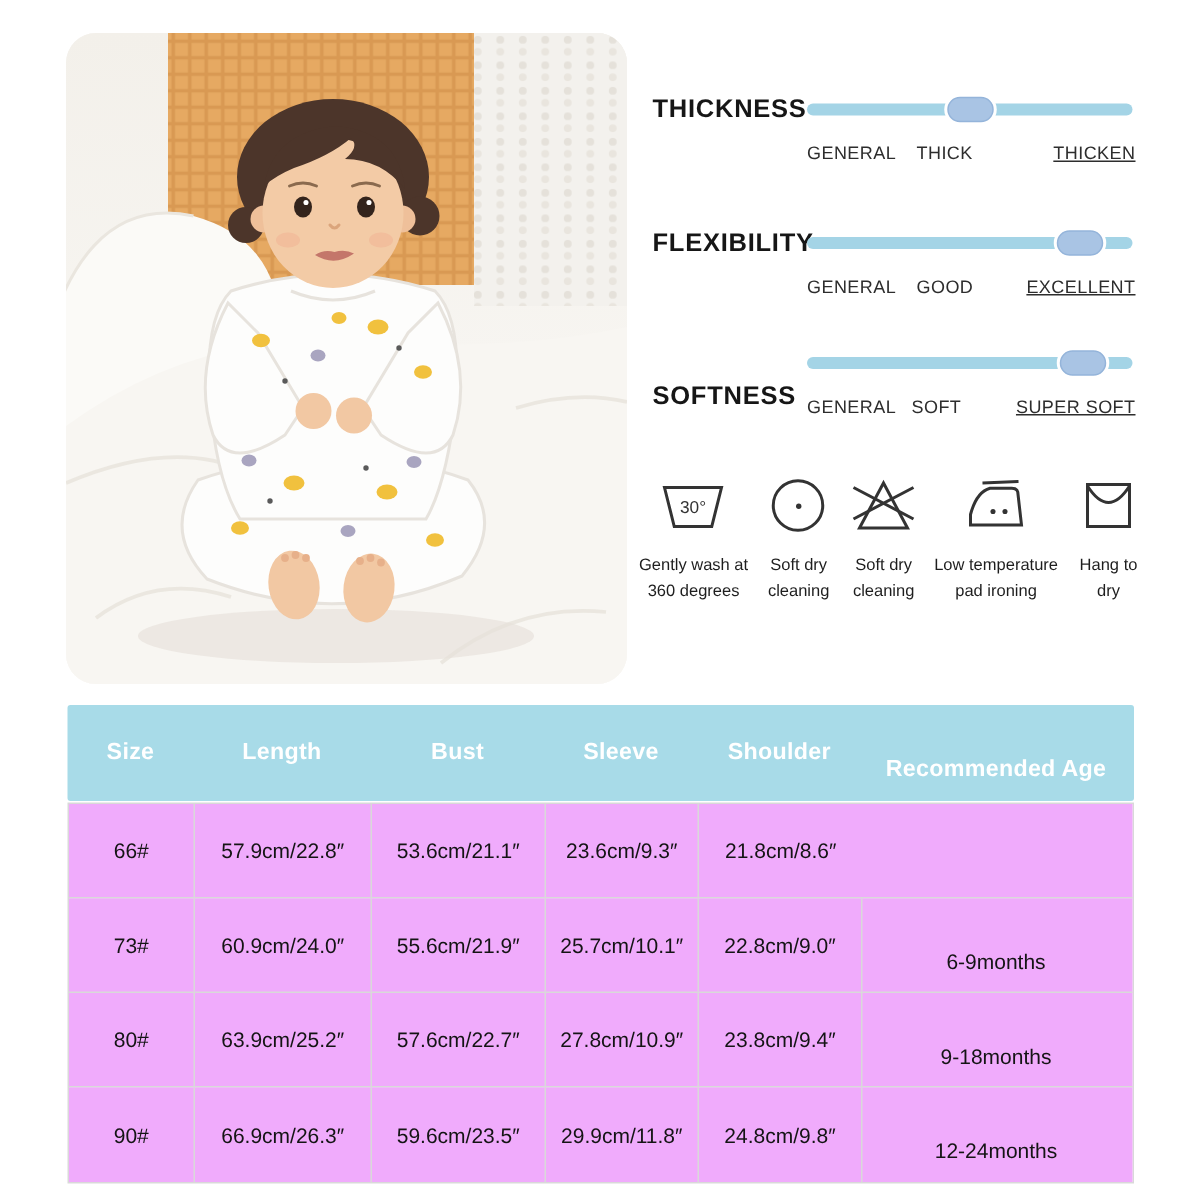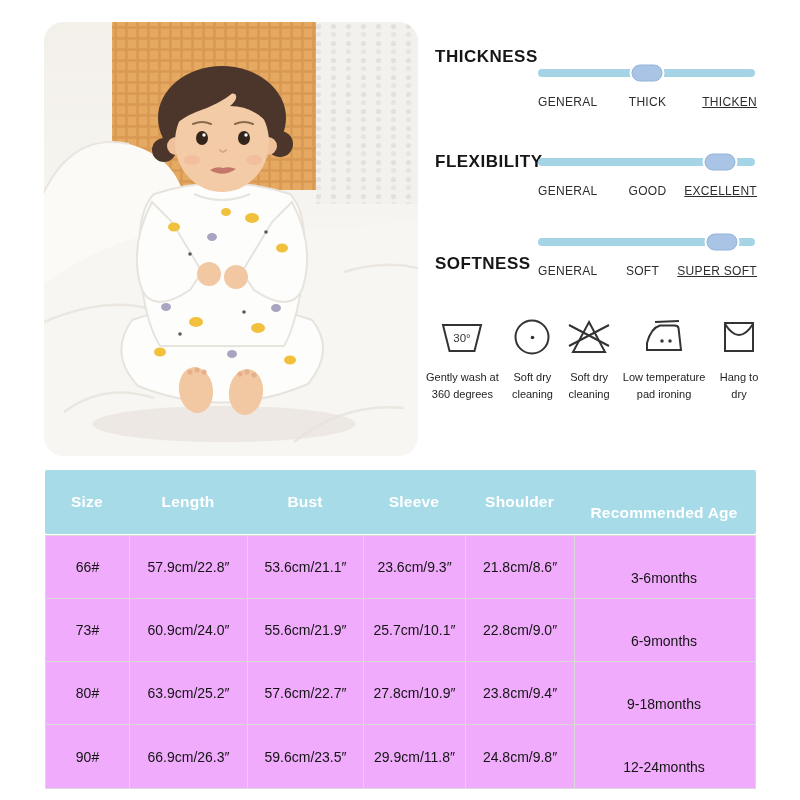--- a/index.html
+++ b/index.html
@@ -30,24 +30,24 @@
     background:#a9c4e4; border:1px solid #94b4da;
     box-shadow:0 0 0 2px #ffffff;
   }
   .attr-ticks {
     position:absolute; left:538px; width:219px; display:flex;
   }
   .attr-ticks span {
     flex:1; font-size:12px; color:#2d2d2d; letter-spacing:.3px; white-space:nowrap;
   }
   .attr-ticks span:nth-child(1){ text-align:left; }
-  .attr-ticks span:nth-child(2){ text-align:center; }
+  .attr-ticks span:nth-child(2){ text-align:left; }
   .attr-ticks span:nth-child(3){ text-align:right;text-decoration:underline; }
 
-  .t1-title{ top:47px; } .t1-track{ top:69px; } .t1-ticks{ top:95px; }
+  .t1-title{ top:63px; } .t1-track{ top:69px; } .t1-ticks{ top:95px; }
   .t2-title{ top:152px;} .t2-track{ top:158px;} .t2-ticks{ top:184px;}
   .t3-title{ top:232px;margin-top:22px;} .t3-track{ top:238px;} .t3-ticks{ top:264px;}
 
   
   .care {
     position:absolute; left:426px; top:314px; width:336px;
     display:flex; justify-content:space-between;
   }
   .care-item { display:flex; flex-direction:column; align-items:center; }
   .care-icon { width:46px; height:46px; margin-bottom:9px; position:relative; }
@@ -296,21 +296,20 @@
     <div class="th c4">Shoulder</div>
     <div class="th c5">Recommended Age</div>
   </div>
   <div class="tbody">
     <div class="trow">
       <div class="td c0">66#</div>
       <div class="td c1">57.9cm/22.8″</div>
       <div class="td c2">53.6cm/21.1″</div>
       <div class="td c3">23.6cm/9.3″</div>
       <div class="td c4">21.8cm/8.6″</div>
-      <div class="td c5">3-6months</div>
     </div>
     <div class="trow">
       <div class="td c0">73#</div>
       <div class="td c1">60.9cm/24.0″</div>
       <div class="td c2">55.6cm/21.9″</div>
       <div class="td c3">25.7cm/10.1″</div>
       <div class="td c4">22.8cm/9.0″</div>
       <div class="td c5">6-9months</div>
     </div>
     <div class="trow">

